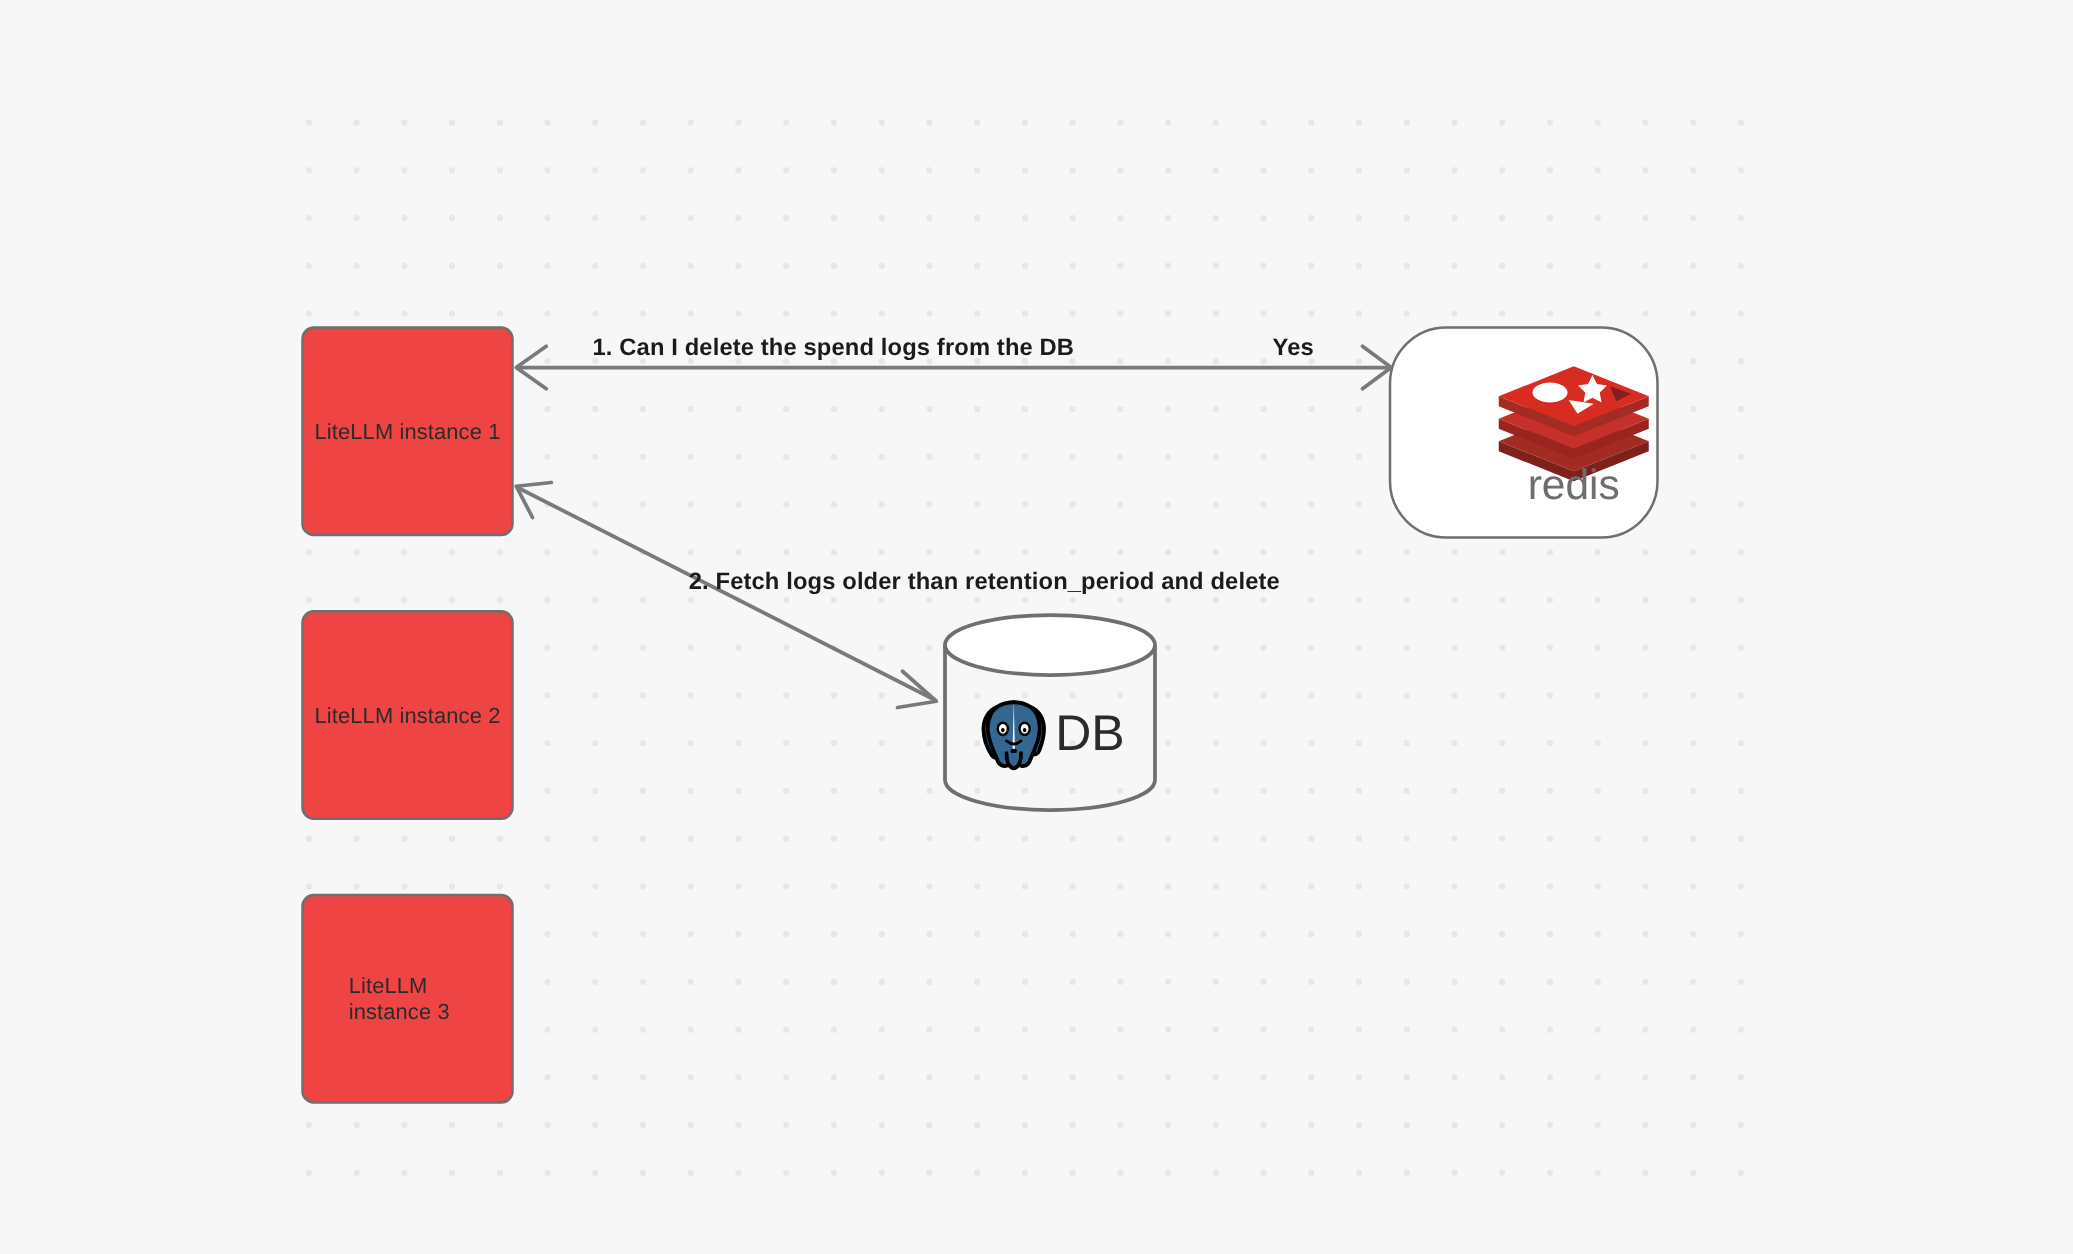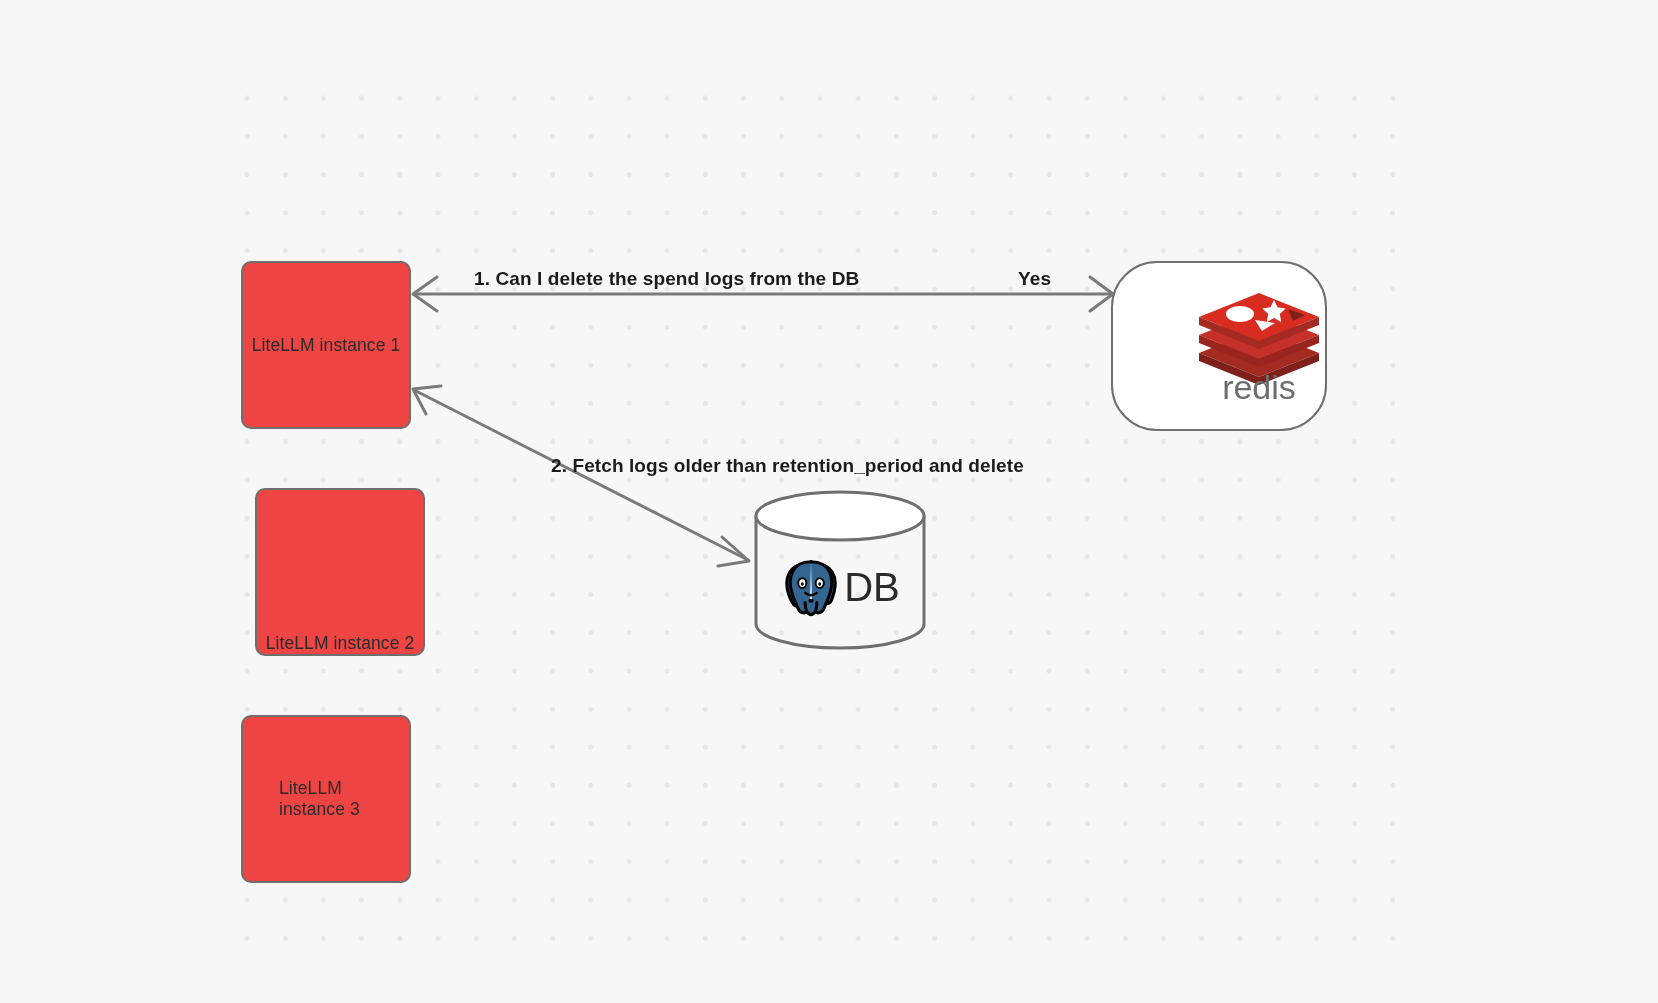--- a/index.html
+++ b/index.html
@@ -52,21 +52,21 @@
     justify-content: center;
   }
   .node-box .node-label {
     font-size: 17.5px;
     color: #2b2b2b;
     letter-spacing: 0.1px;
     font-family: "Liberation Sans", sans-serif;
   }
 
   #node-instance-1 { left: 241px; top: 261px; width: 170px; height: 168px; }
-  #node-instance-2 { left: 255px; top: 488px; width: 170px; height: 168px; align-items: flex-end; }
+  #node-instance-2 { left: 241px; top: 488px; width: 170px; height: 168px; }
   #node-instance-3 { left: 241px; top: 715px; width: 170px; height: 168px; padding-left: 36px; }
 
   
   #node-redis {
     position: absolute;
     left: 1111px;
     top: 261px;
     width: 216px;
     height: 170px;
     background: #ffffff;

